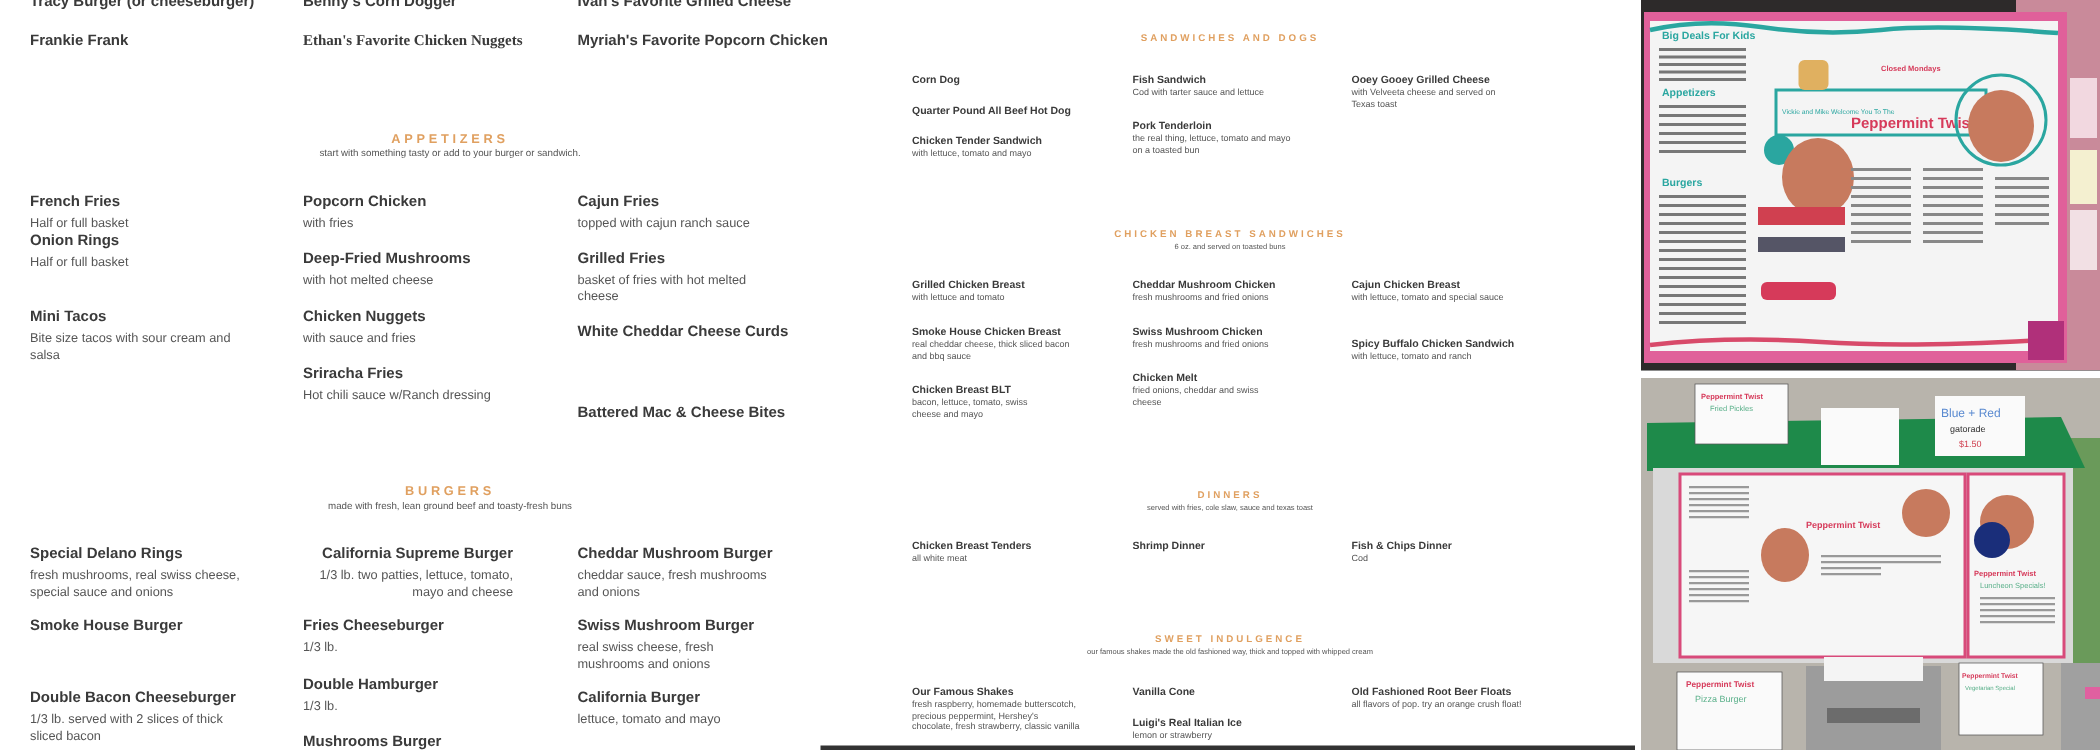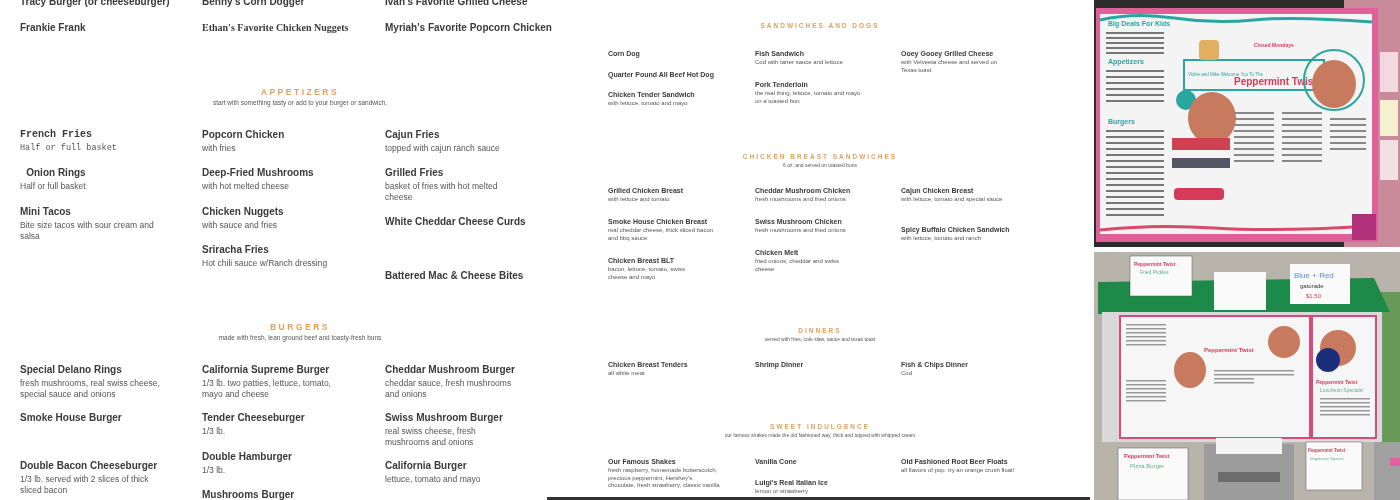--- a/index.html
+++ b/index.html
@@ -36,25 +36,25 @@
 <div class="abs item-name" style="left:202px; top:21px;font-family:Liberation Serif, serif;">Ethan's Favorite Chicken Nuggets</div>
 <div class="abs item-name" style="left:385px; top:-5px;">Ivan's Favorite Grilled Cheese</div>
 <div class="abs item-name" style="left:385px; top:21px;">Myriah's Favorite Popcorn Chicken</div>
 
 <div class="abs sec-head" style="left:140px; top:87px; width:320px;">
   <div class="sec-title">APPETIZERS</div>
   <div class="sec-sub">start with something tasty or add to your burger or sandwich.</div>
 </div>
 
 <div class="col" style="left:20px; top:128px; width:160px;">
-  <div class="entry" style="top:0;font-family:Liberation Mono, monospace;">
+  <div class="entry" style="top:0;">
       <div class="item-name">French Fries</div>
       <div class="item-desc">Half or full basket</div>
     </div>
-  <div class="entry" style="top:38px;text-align:right;">
+  <div class="entry" style="top:26px;">
       <div class="item-name">Onion Rings</div>
       <div class="item-desc">Half or full basket</div>
     </div>
   <div class="entry" style="top:77px; width:145px;">
       <div class="item-name">Mini Tacos</div>
       <div class="item-desc">Bite size tacos with sour cream and salsa</div>
     </div>
 </div>
 
 <div class="col" style="left:202px; top:128px; width:160px;">
@@ -106,26 +106,26 @@
   <div class="entry" style="top:48px; width:140px;">
       <div class="item-name">Smoke House Burger</div>
     </div>
   <div class="entry" style="top:96px; width:140px;">
       <div class="item-name">Double Bacon Cheeseburger</div>
       <div class="item-desc">1/3 lb. served with 2 slices of thick sliced bacon</div>
     </div>
 </div>
 
 <div class="col" style="left:202px; top:363px; width:140px;">
-  <div class="entry" style="top:0; width:140px;">
+  <div class="entry" style="top:0; width:140px;text-align:right;">
       <div class="item-name">California Supreme Burger</div>
       <div class="item-desc">1/3 lb. two patties, lettuce, tomato, mayo and cheese</div>
     </div>
   <div class="entry" style="top:48px;">
-      <div class="item-name">Tender Cheeseburger</div>
+      <div class="item-name">Fries Cheeseburger</div>
       <div class="item-desc">1/3 lb.</div>
     </div>
   <div class="entry" style="top:87px;">
       <div class="item-name">Double Hamburger</div>
       <div class="item-desc">1/3 lb.</div>
     </div>
   <div class="entry" style="top:125px;">
       <div class="item-name">Mushrooms Burger</div>
     </div>
 </div>

